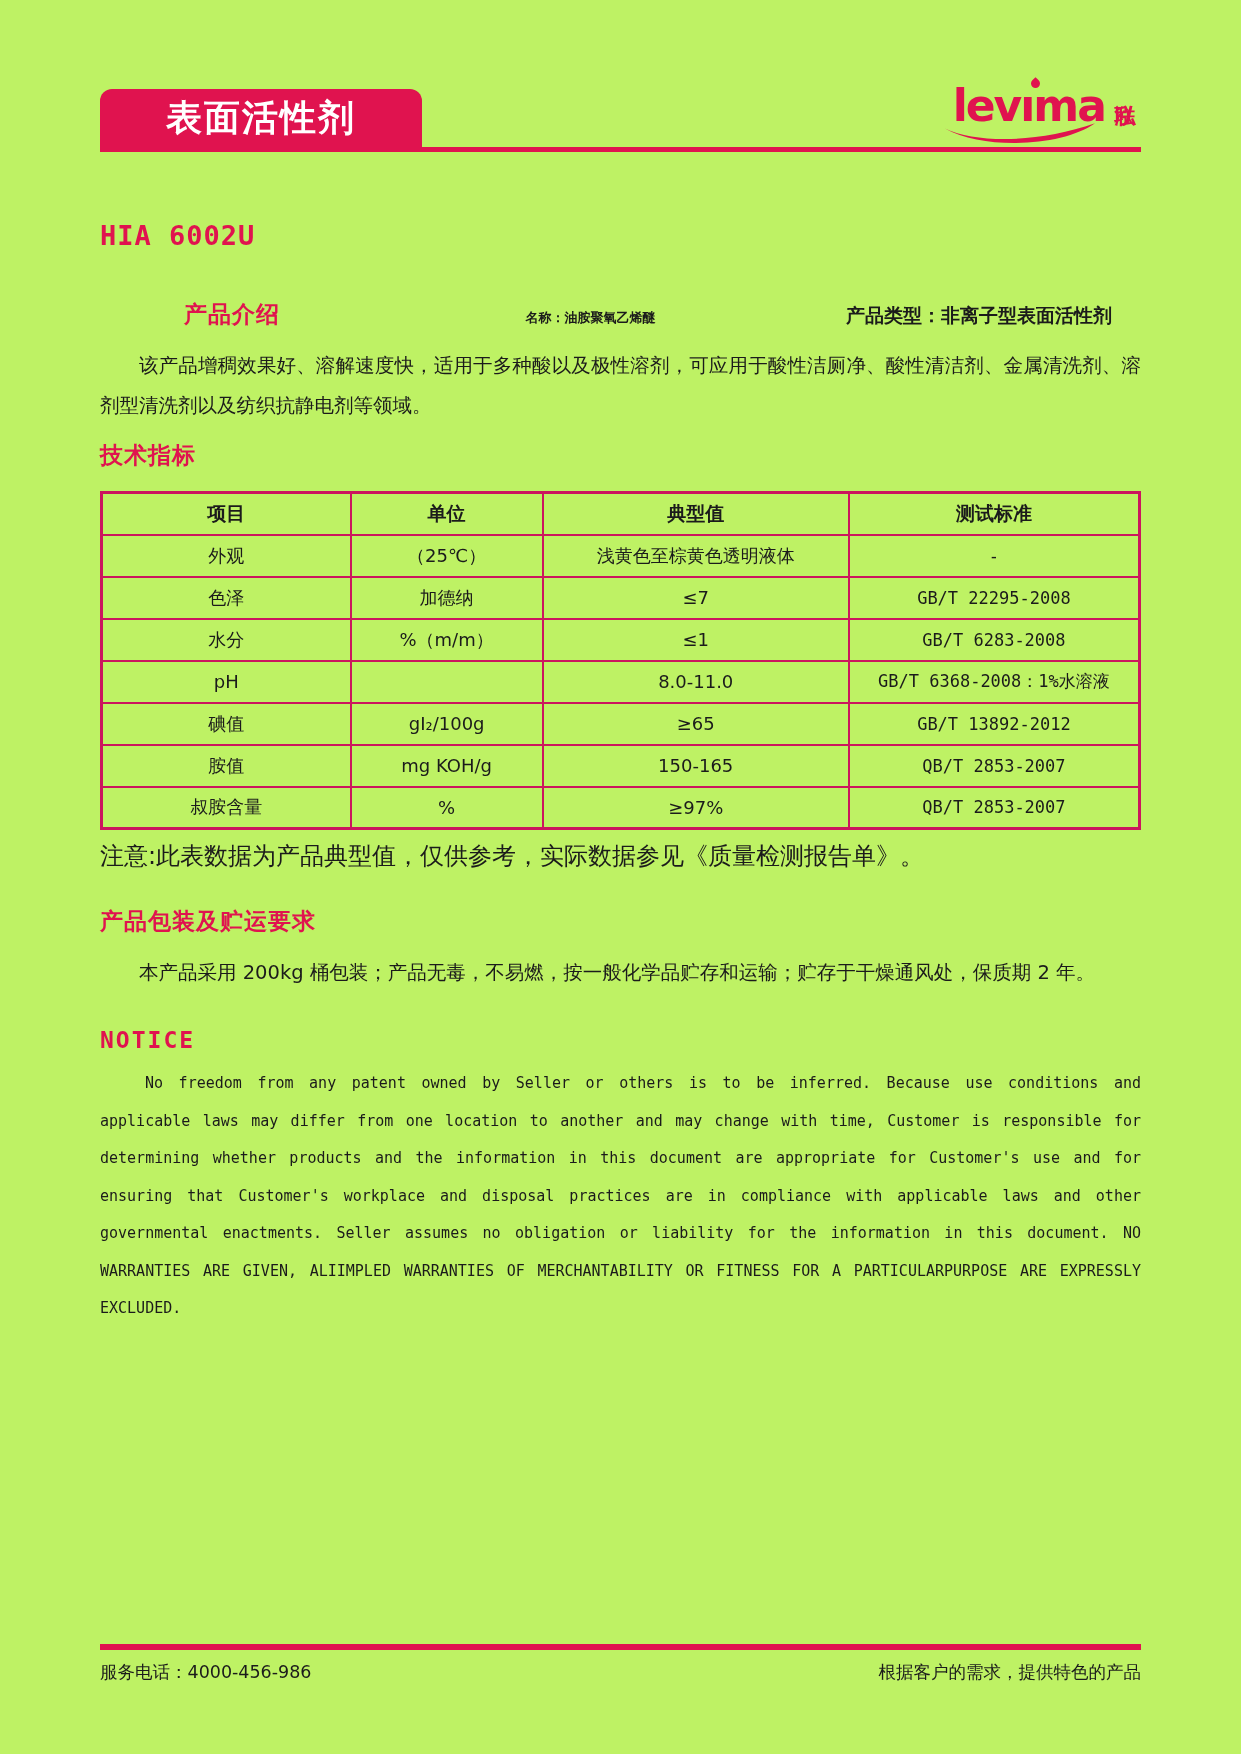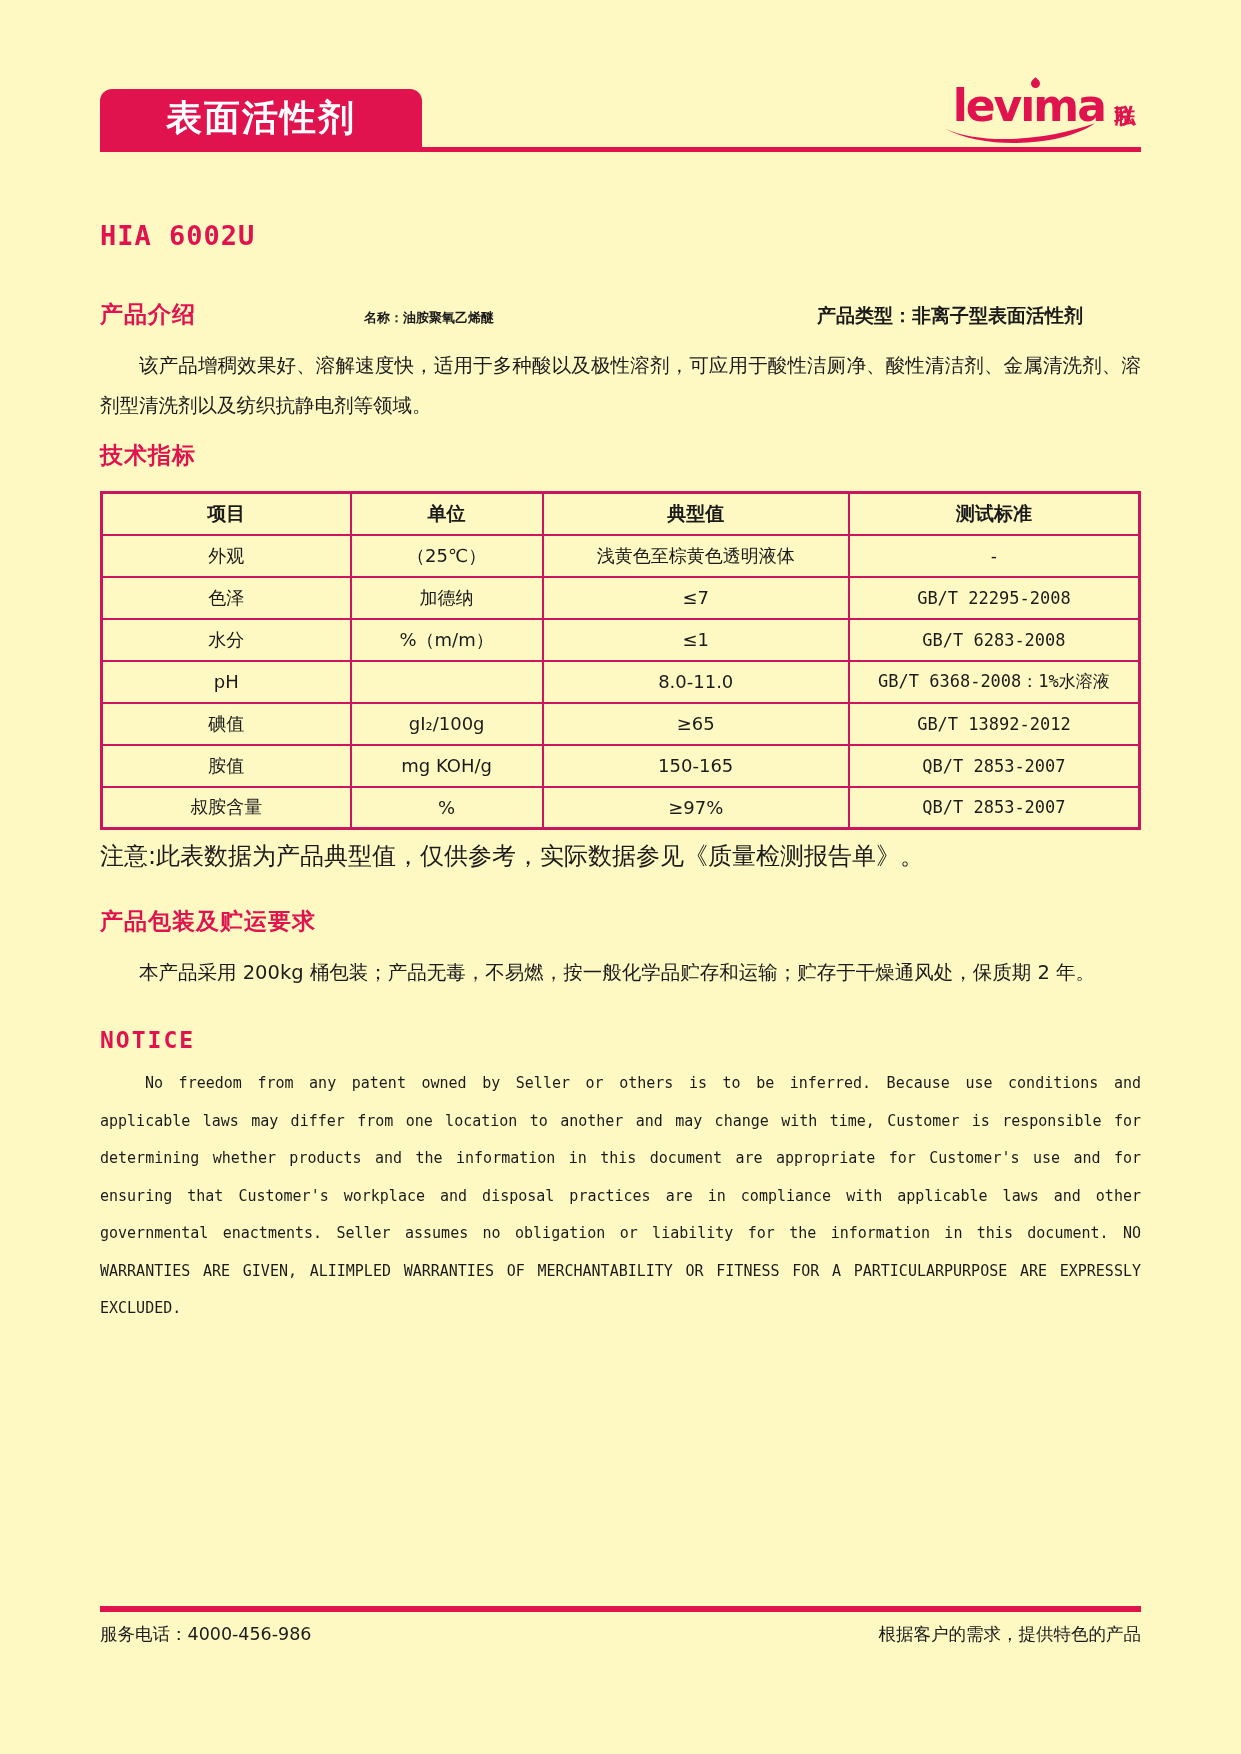--- a/index.html
+++ b/index.html
@@ -6,21 +6,21 @@
     --accent:#E0134F;
     --table-border:#CB155E;
     --ink:#1b1b1b;
   }
   *{margin:0;padding:0;box-sizing:border-box;}
   html,body{background:#888;}
   .page{
     position:relative;
     width:1241px;height:1754px;
     margin:0 auto;
-    background:#fef9c3;
+    background:#bef264;
     font-family:"DejaVu Sans",sans-serif;
     color:var(--ink);
     overflow:hidden;
   }
   .content{padding:0 100px;}
 
   
   .header{position:relative;margin-top:86px;height:66px;}
   .header-rule{position:absolute;left:0;right:0;bottom:0;height:5px;background:var(--accent);}
   .banner{
@@ -60,21 +60,21 @@
     letter-spacing:1px;
   }
 
   
   .sec-heading{
     font-size:23px;font-weight:bold;color:var(--accent);
     letter-spacing:1px;
   }
 
   
-  .intro-row{margin-top:48px;display:flex;align-items:baseline;}
+  .intro-row{margin-top:48px;display:flex;align-items:baseline;text-align:center;}
   .intro-row .sec-heading{width:264px;flex:none;}
   .intro-name{width:453px;flex:none;font-size:13px;font-weight:bold;}
   .intro-type{flex:1;font-size:19px;font-weight:bold;}
 
   .body-par{
     margin-top:16px;
     font-size:19.5px;line-height:40px;
     text-indent:2em;text-align:justify;
     font-weight:500;
   }
@@ -110,21 +110,21 @@
   .notice-body{
     margin-top:12px;
     font-family:"DejaVu Sans Mono",monospace;
     font-size:15px;line-height:37.5px;
     text-align:justify;text-indent:3em;
     word-spacing:3px;
   }
 
   
   .footer{
-    position:absolute;left:100px;right:100px;top:1606px;
+    position:absolute;left:100px;right:100px;top:1644px;
   }
   .footer-rule{height:6px;background:var(--accent);}
   .footer-row{
     margin-top:10px;display:flex;justify-content:space-between;
     font-size:17.5px;font-weight:500;
   }
 </style>
 </head>
 <body>
 

